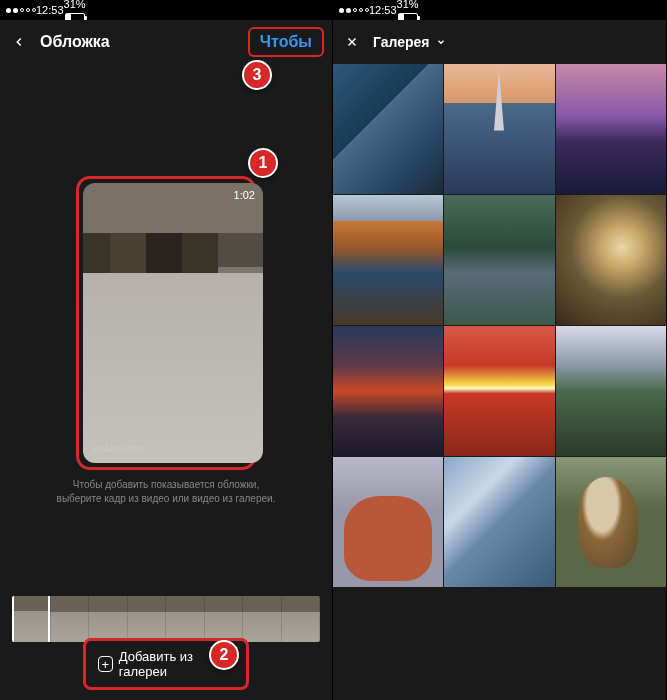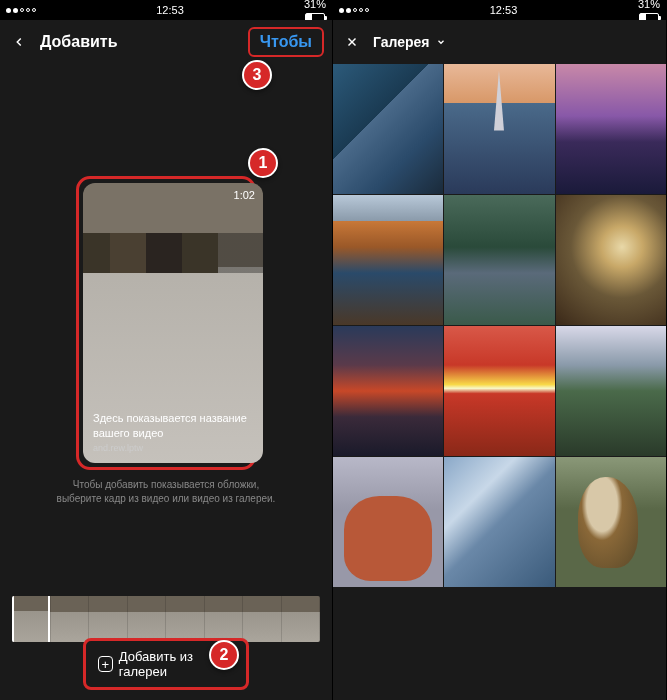--- a/index.html
+++ b/index.html
@@ -19,23 +19,21 @@
     overflow: hidden;
   }
   .phone-left { border-right: 1px solid #000; }
   .status-bar {
     height: 20px;
     background: #000;
     color: #fff;
     font-size: 11px;
     display: flex;
     align-items: center;
-    justify-content: space-between;
     padding: 0 6px;
-    gap: 8px;
   }
   .status-left, .status-right { display: flex; align-items: center; gap: 3px; flex-direction: column; }
   .dots { display: flex; gap: 2px; }
   .dot { width: 5px; height: 5px; border-radius: 50%; background: #fff; }
   .dot.empty { background: transparent; border: 1px solid #fff; width: 4px; height: 4px; }
   .battery {
     width: 20px; height: 10px;
     border: 1px solid #fff;
     border-radius: 2px;
     position: relative;
@@ -222,34 +220,33 @@
         </div>
     </div>
   </div>
 
   <div class="nav-bar">
     <span class="back-icon">
       <svg width="14" height="14" viewBox="0 0 24 24" fill="none" stroke="#fff" stroke-width="2.5">
           <polyline points="15 18 9 12 15 6"></polyline>
         </svg>
     </span>
-    <span class="nav-title">Добавить</span>
+    <span class="nav-title">Обложка</span>
     <span class="next-btn">Чтобы</span>
   </div>
 
   <div class="badge badge-3">3</div>
   <div class="badge badge-1">1</div>
 
   <div class="cover-area">
     <div class="red-box-1">
       <div class="cover-card">
         <div class="buildings"></div>
         <span class="cover-duration">1:02</span>
         <div class="cover-text">
-          <div class="t1">Здесь показывается название вашего видео</div>
           <div class="t2">and.rew.lptw</div>
         </div>
       </div>
     </div>
   </div>
 
   <div class="hint">
     <span>Чтобы добавить показывается обложки,</span><br>
     <span>выберите кадр из видео или видео из галереи.</span>
   </div>

